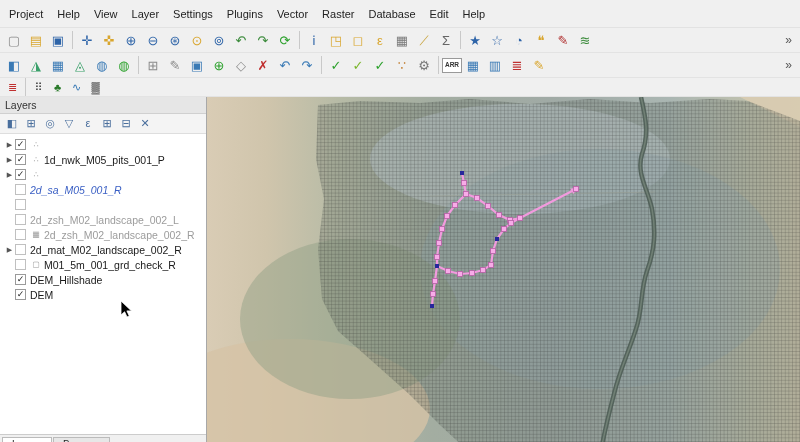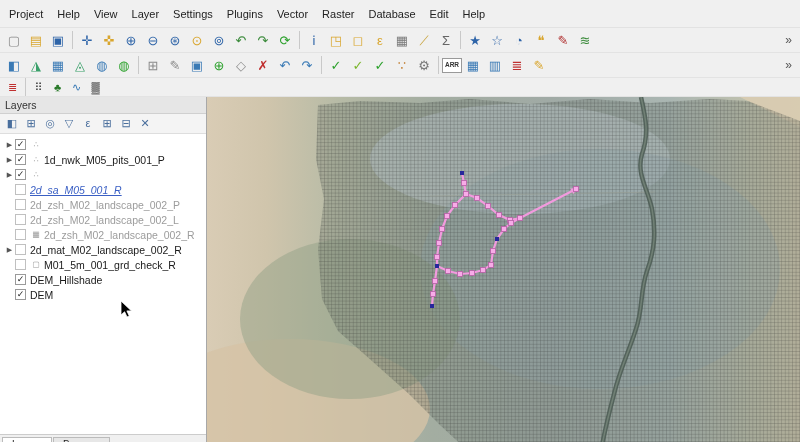--- a/index.html
+++ b/index.html
@@ -19,21 +19,21 @@
   .panel-title{height:17px;background:#e6e6e6;border-bottom:1px solid #d0d0d0;padding:2px 5px;font-size:10.5px;color:#333}
   .panel-toolbar{display:flex;align-items:center;gap:1px;height:20px;padding:1px 3px;border-bottom:1px solid #dedede;background:#f4f4f4}
   .panel-toolbar .tb-btn{width:18px;height:16px;font-size:11px;color:#4a6f9d}
   .layer-list{flex:1;background:#fff;padding-top:3px;overflow:hidden}
   .layer-row{display:flex;align-items:center;height:15px;padding-left:4px;font-size:10.5px;white-space:nowrap}
   .expand{width:11px;font-size:7px;color:#555;text-align:center;flex:none}
   .checkbox{width:11px;height:11px;border:1px solid #9a9a9a;background:#fff;margin-right:4px;font-size:9px;line-height:9px;text-align:center;color:#222;flex:none}
   .checkbox.dim{border-color:#c0c0c0}
   .sym{width:12px;font-size:8px;color:#999;text-align:center;margin-right:2px;flex:none}
   .lbl-normal{color:#1a1a1a}
-  .lbl-link{color:#3a5fc4;font-style:italic;text-decoration:underline}
+  .lbl-link{color:#3a5fc4;font-style:italic;}
   .lbl-gray{color:#9c9c9c}
   .lbl-gray-italic{color:#9c9c9c;}
   .panel-tabs{height:17px;background:#f0f0f0;border-top:1px solid #cccccc;display:flex;align-items:flex-end;padding-left:2px}
   .tab{font-size:10px;padding:1px 9px;border:1px solid #bbb;border-bottom:none;background:#e7e7e7;margin-right:1px;cursor:default}
   .tab.active{background:#fff}
   .map-area{flex:1;position:relative;background:#cfc5ae}
   .map-area svg{display:block;width:100%;height:100%}
   .cursor{position:absolute;left:120px;top:300px;pointer-events:none;z-index:5}
 </style>
 </head>
@@ -155,21 +155,20 @@
           <span class="sym">∴</span>
         </div>
         <div class="layer-row">
           <span class="expand"></span>
           <span class="checkbox dim"></span>
           <span class="lbl-link">2d_sa_M05_001_R</span>
         </div>
         <div class="layer-row">
           <span class="expand"></span>
           <span class="checkbox dim"></span>
-          <span class="lbl-gray">2d_zsh_M02_landscape_002_P</span>
         </div>
         <div class="layer-row">
           <span class="expand"></span>
           <span class="checkbox dim"></span>
           <span class="lbl-gray-italic">2d_zsh_M02_landscape_002_L</span>
         </div>
         <div class="layer-row">
           <span class="expand"></span>
           <span class="checkbox dim"></span>
           <span class="sym">▦</span>

